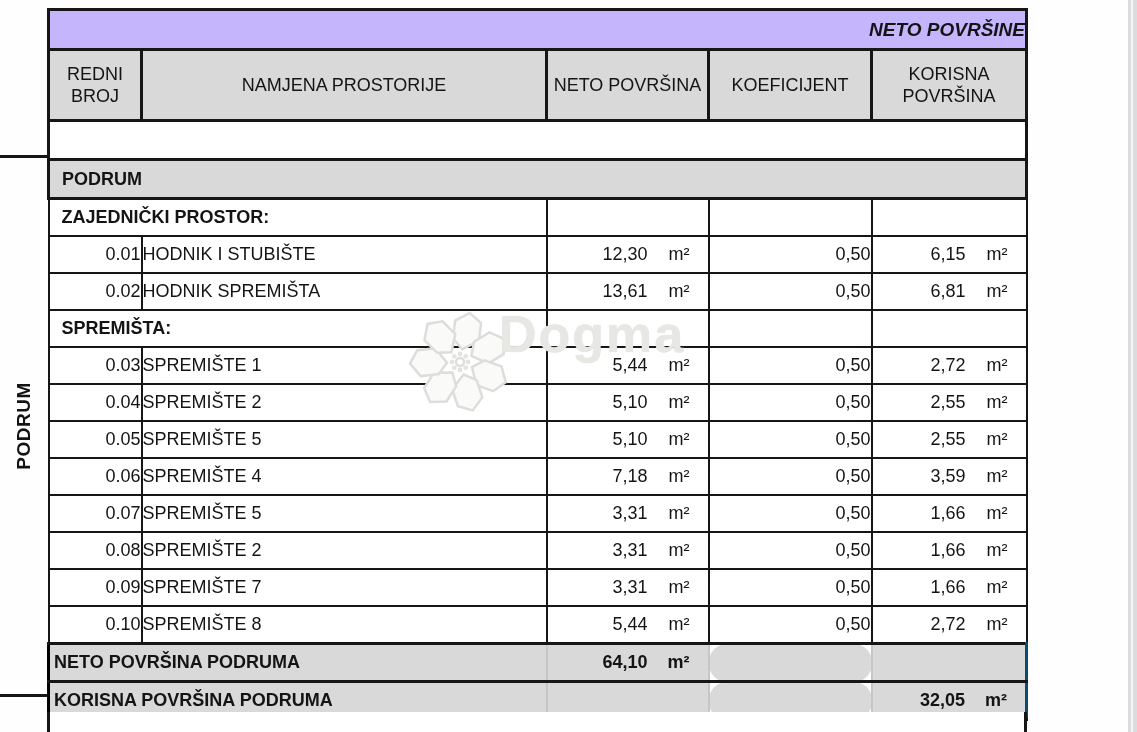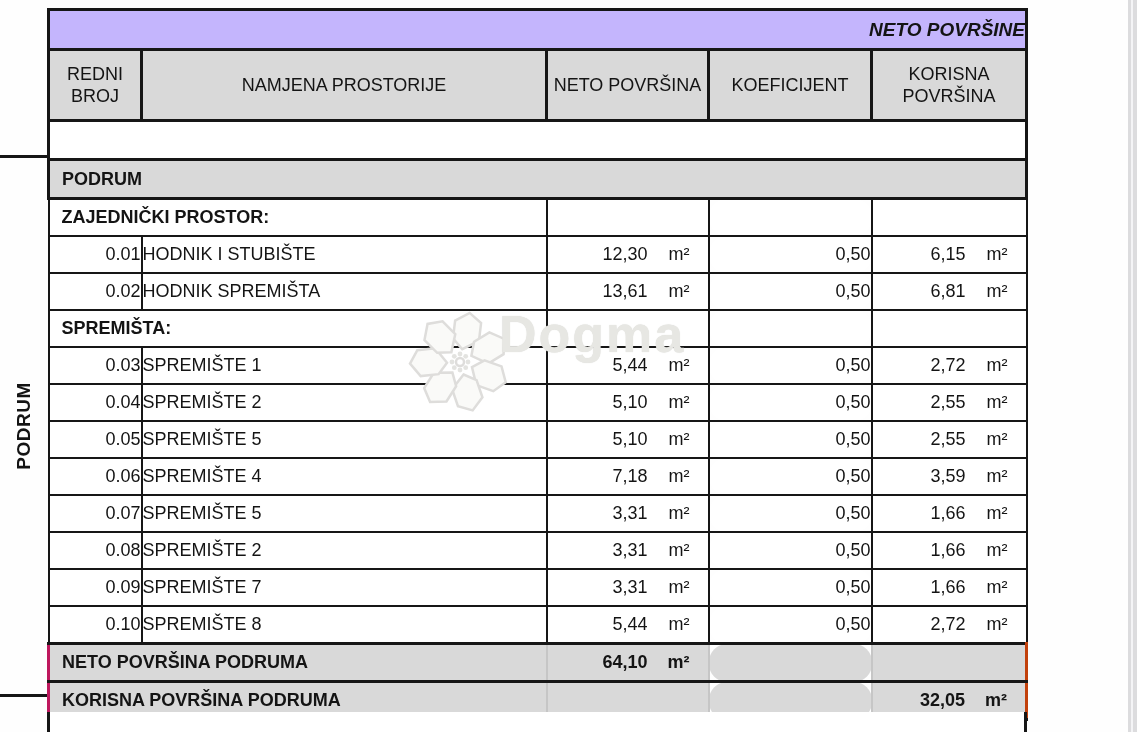--- a/index.html
+++ b/index.html
@@ -37,22 +37,22 @@
   td.cell-name{padding-left:12px;}
   td.cell-koef{text-align:right;border-radius:18px;}
   td.cell-val .vwrap{display:flex;align-items:center;padding:0 18px;}
   td.cell-val .n{flex:1;text-align:right;margin-right:12px;}
   td.cell-val .u{width:30px;text-align:right;}
   tr.row-summary td{
     background:#d9d9d9;font-weight:bold;height:35px;
     border-top:3px solid #161616;border-bottom:3px solid #161616;
     border-left:2px solid #c6c6c6;border-right:2px solid #c6c6c6;
   }
-  tr.row-summary td:first-child{border-left:3px solid #be185d;padding-left:12px;}
-  tr.row-summary td:last-child{border-right:3px solid #c2410c;}
+  tr.row-summary td:first-child{border-left:3px solid #000000;padding-left:4px;}
+  tr.row-summary td:last-child{border-right:3px solid #0c4a6e;}
   
   .left-strip{
     position:absolute;left:0;top:155px;width:47px;height:542px;
     border-top:3px solid #161616;border-bottom:3px solid #161616;
     display:flex;align-items:center;justify-content:center;box-sizing:border-box;
   }
   .left-strip .floor-label{
     transform:rotate(-90deg);white-space:nowrap;font-weight:bold;font-size:19px;
     letter-spacing:0.5px;color:#141414;
   }

